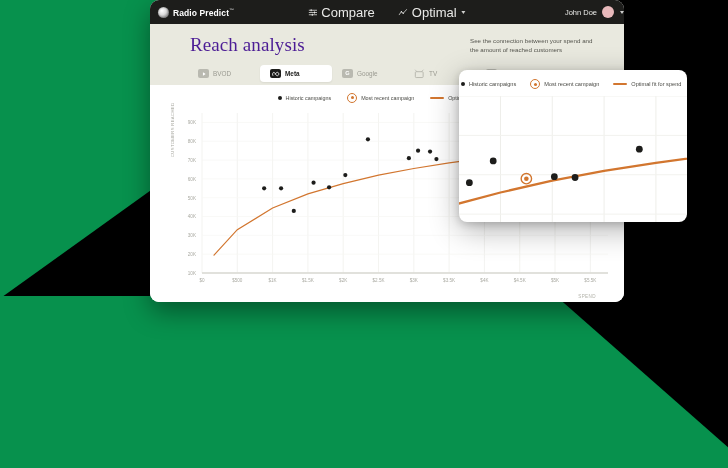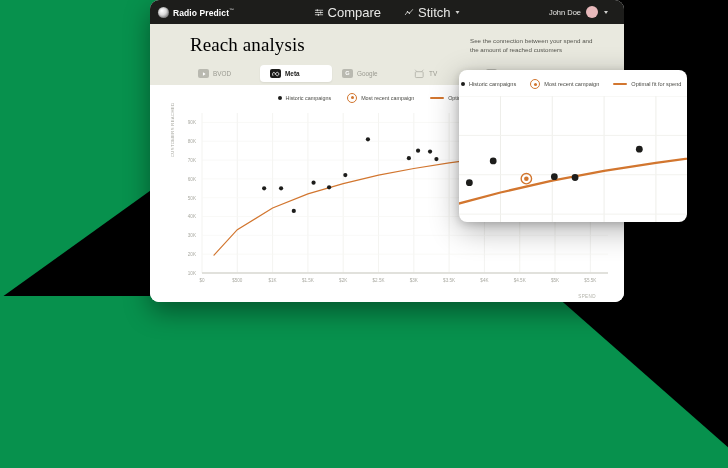--- a/index.html
+++ b/index.html
@@ -44,32 +44,32 @@
     flex:0 0 auto;
   }
   .brand-text{color:#ffffff;font-size:8.5px;font-weight:700;letter-spacing:.1px;white-space:nowrap;}
   .brand-tm{color:#bdbdbd;font-size:5px;vertical-align:super;}
 
   .topnav{position:absolute;left:50%;transform:translateX(-50%);display:flex;align-items:center;gap:24px;}
   .navitem{display:flex;align-items:center;gap:4px;color:#e9e9e7;font-size:13px;white-space:nowrap;cursor:pointer;}
   .navitem svg{display:block;}
   .caret{width:0;height:0;border-left:2.6px solid transparent;border-right:2.6px solid transparent;border-top:3.2px solid #cfcfcd;margin-left:1px;}
 
-  .topright{position:absolute;right:16px;display:flex;align-items:center;gap:5px;}
+  .topright{position:absolute;right:0;display:flex;align-items:center;gap:5px;}
   .username{color:#e9e9e7;font-size:7.5px;white-space:nowrap;}
   .avatar{width:12px;height:12px;border-radius:50%;background:#e8b9bb;}
 
   
   .headband{
     background:#e9e9df;padding:9px 30px 8px 40px;
     display:flex;align-items:flex-start;justify-content:space-between;
   }
   .page-title{
     font-family:"Liberation Serif", serif;
-    font-size:19px;color:#000000;font-weight:400;letter-spacing:.1px;line-height:1;
+    font-size:19px;color:#4c1d95;font-weight:400;letter-spacing:.1px;line-height:1;
     margin:2px 0 0 0;
   }
   .page-sub{
     font-size:6.2px;color:#55554e;line-height:1.45;max-width:124px;text-align:left;margin-top:4px;
   }
 
   
   .tabsrow{
     background:#e9e9df;display:flex;align-items:center;gap:0px;
     padding:0 24px 0 38px;height:22px;
@@ -156,21 +156,21 @@
           <span>Compare</span>
         </div>
         <div class="navitem">
           <span>
             <svg width="9" height="9" viewBox="0 0 12 12">
               <polyline points="1,9 4,5 6.5,7 11,2" fill="none" stroke="#e9e9e7" stroke-width="1" stroke-linejoin="round" stroke-linecap="round"></polyline>
               <circle cx="4" cy="5" r=".9" fill="#e9e9e7"></circle>
               <circle cx="6.5" cy="7" r=".9" fill="#e9e9e7"></circle>
             </svg>
           </span>
-          <span>Stitch</span>
+          <span>Optimal</span>
           <span class="caret"></span>
         </div>
       </div>
 
       <div class="topright">
         <span class="username">John Doe</span>
         <span class="avatar"></span>
         <span class="caret"></span>
       </div>
     </div>

